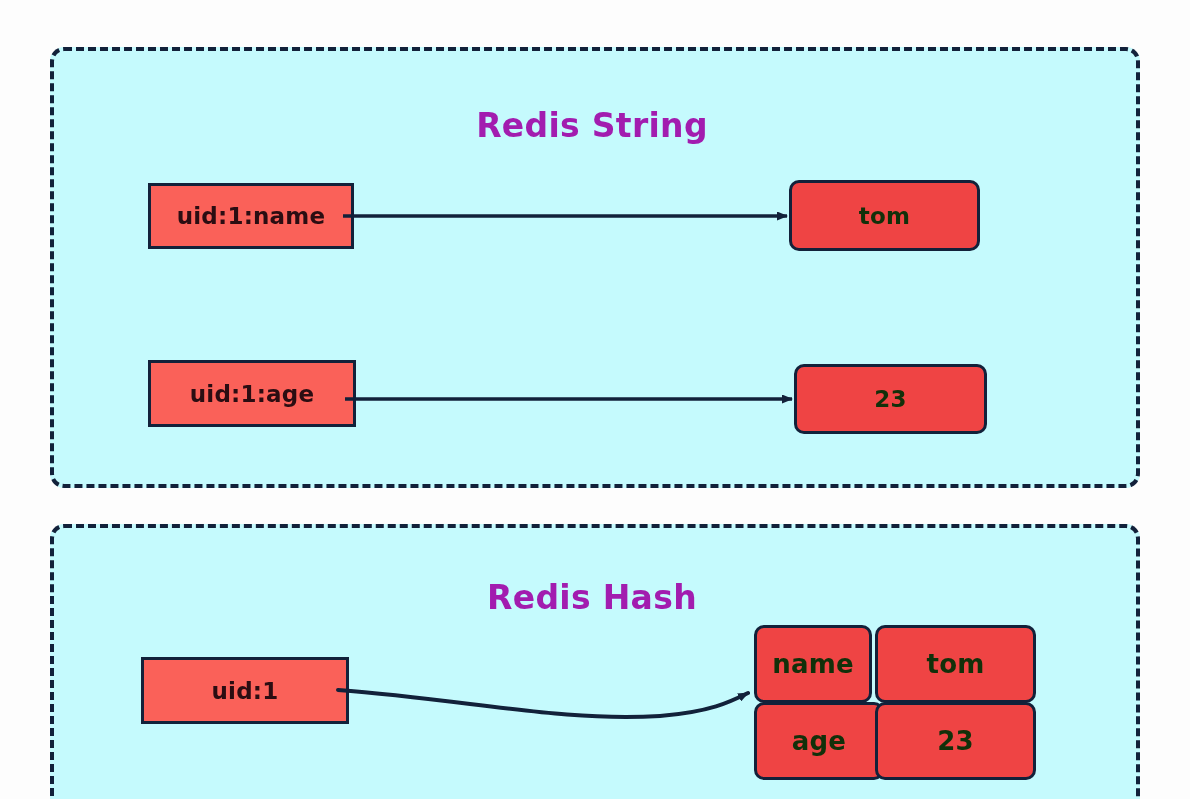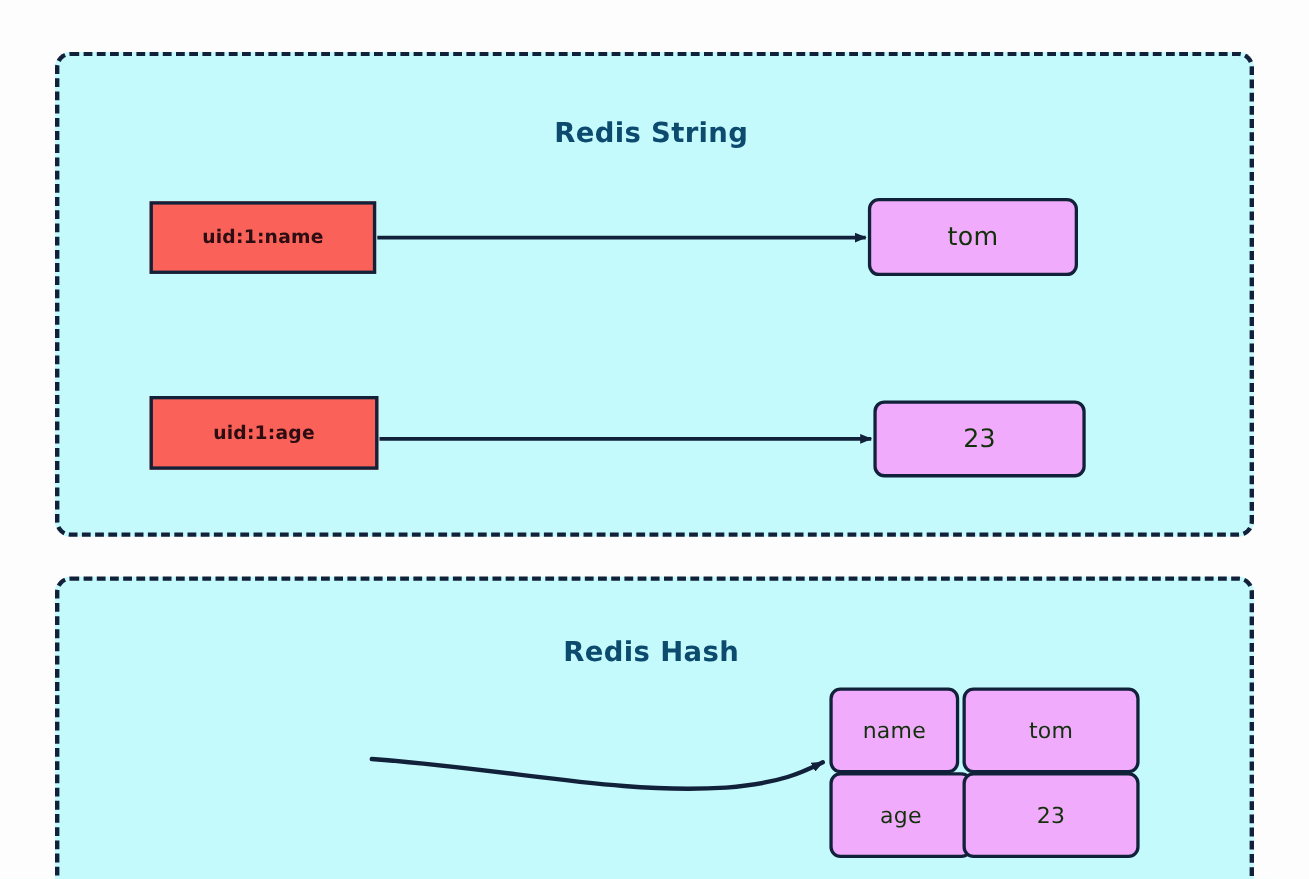--- a/index.html
+++ b/index.html
@@ -41,63 +41,64 @@
     top: 524px;
     width: 1090px;
     height: 320px;   
   }
 
   .panel-title {
     position: absolute;
     left: 0;
     right: 6px;
     text-align: center;
-    font-size: 25px;
+    font-size: 33px;
     font-weight: bold;
-    color: #0c4a6e;
+    color: #a21caf;
     letter-spacing: .3px;
     white-space: nowrap;
   }
   #title-string { top: 55px; }
   #title-hash   { top: 50px; text-align: center; }
 
   
   .key-box {
     position: absolute;
     background: #fa6159;
     border: 3px solid #12213a;
     box-sizing: border-box;
     display: flex;
     align-items: center;
     justify-content: center;
-    font-size: 17px;
+    font-size: 23px;
     font-weight: bold;
     color: #2b0d12;
     letter-spacing: .2px;
     white-space: nowrap;
+    margin-left: 12px;
   }
 
   
   .val-box {
     position: absolute;
-    background: #f0abfc;
+    background: #ef4444;
     border: 3px solid #12213a;
     border-radius: 10px;
     box-sizing: border-box;
     display: flex;
     align-items: center;
     justify-content: center;
     font-size: 23px;
-    font-weight: normal;
+    font-weight: bold;
     color: #12300a;
     letter-spacing: .2px;
     white-space: nowrap;
   }
   .hash-cell {
-    font-size: 20px;
+    font-size: 26px;
   }
 
   
   #connectors {
     position: absolute;
     left: 0;
     top: 0;
     width: 1190px;
     height: 799px;
     pointer-events: none;
@@ -117,20 +118,21 @@
   <div class="val-box" style="left:789px; top:180px; width:191px; height:71px;">tom</div>
 
   <div class="key-box" style="left:136px; top:360px; width:208px; height:67px;">uid:1:age</div>
 
   <div class="val-box" style="left:794px; top:364px; width:193px; height:70px;">23</div>
 
   <div class="panel" id="panel-hash">
     <div class="panel-title" id="title-hash">Redis Hash</div>
   </div>
 
+  <div class="key-box" style="left:129px; top:657px; width:208px; height:67px;">uid:1</div>
 
   <div class="val-box hash-cell" style="left:754px; top:625px; width:118px; height:78px;">name</div>
 
   <div class="val-box hash-cell" style="left:875px; top:625px; width:161px; height:78px;">tom</div>
 
   <div class="val-box hash-cell" style="left:754px; top:702px; width:130px; height:78px;">age</div>
 
   <div class="val-box hash-cell" style="left:875px; top:702px; width:161px; height:78px;">23</div>
 
   <svg id="connectors" viewBox="0 0 1190 799">

